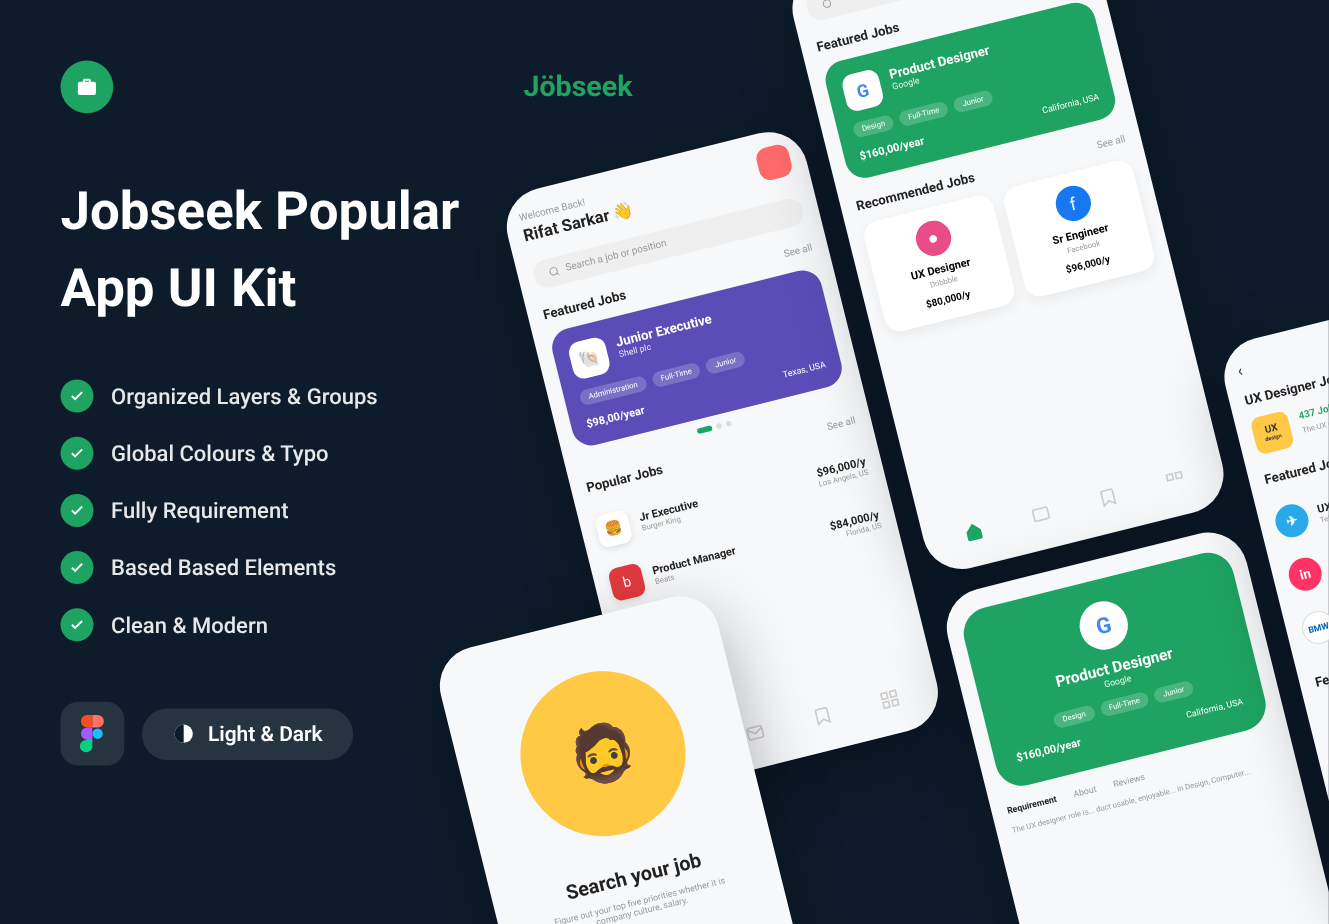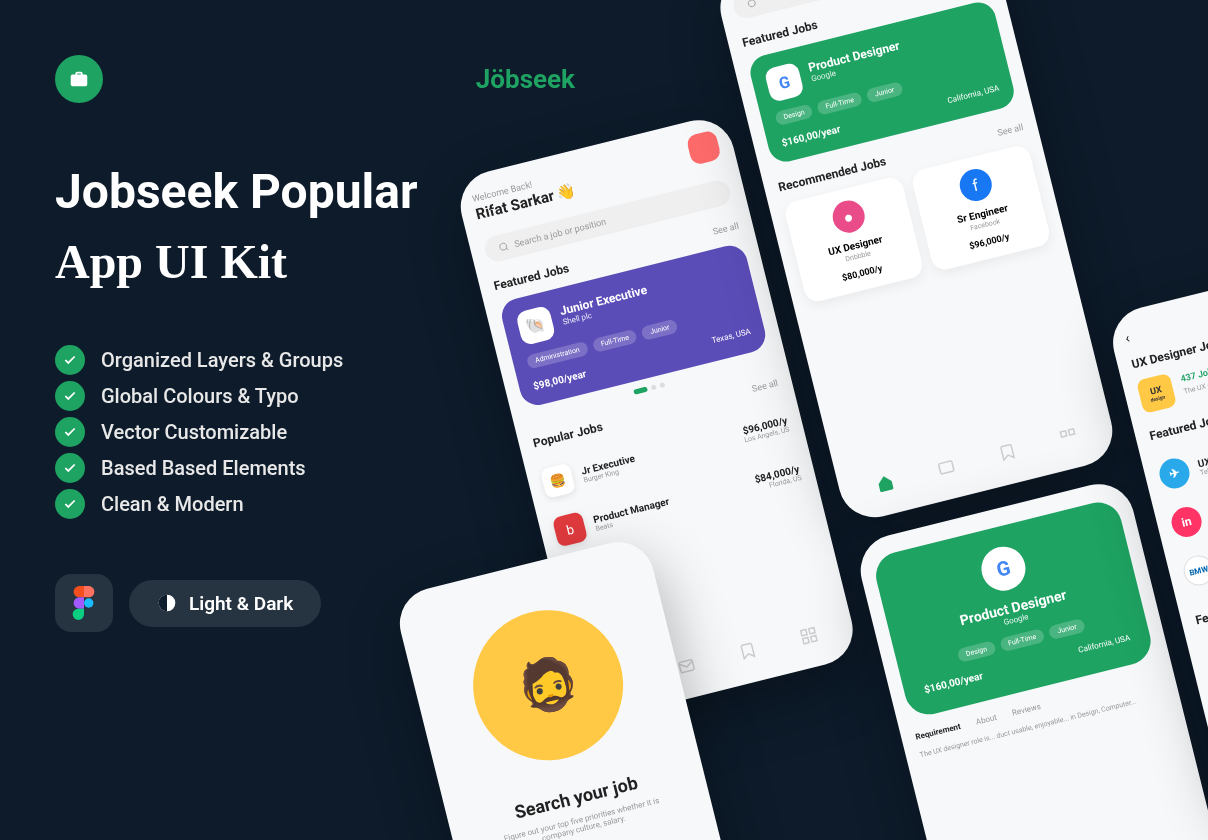--- a/index.html
+++ b/index.html
@@ -43,35 +43,34 @@
   color: #fff;
   font-size: 48px;
   font-weight: 700;
   line-height: 1.2;
   margin-bottom: 12px;
 }
 .title-row2 {
   display: flex;
   align-items: flex-end;
   gap: 20px;
-  font-family: Liberation Serif, serif;
 }
 .badge {
   background: #5b4db8;
   color: #e8e3ff;
   padding: 14px 28px;
   border-radius: 40px;
   font-size: 24px;
   font-weight: 600;
 }
 .features {
   margin-top: 55px;
   display: flex;
   flex-direction: column;
-  gap: 6px;
+  gap: 22px;
 }
 .feature-row {
   display: flex;
   align-items: center;
   gap: 16px;
 }
 .check-circle {
   width: 30px;
   height: 30px;
   background: #1ea362;
@@ -376,21 +375,21 @@
           </svg>
         </div>
       <div class="feature-text">Global Colours &amp; Typo</div>
     </div>
     <div class="feature-row">
       <div class="check-circle">
           <svg width="14" height="14" viewBox="0 0 24 24" fill="none" stroke="#fff" stroke-width="3">
             <polyline points="20 6 9 17 4 12"></polyline>
           </svg>
         </div>
-      <div class="feature-text">Vector Customizable</div>
+      <div class="feature-text">Fully Requirement</div>
     </div>
     <div class="feature-row">
       <div class="check-circle">
           <svg width="14" height="14" viewBox="0 0 24 24" fill="none" stroke="#fff" stroke-width="3">
             <polyline points="20 6 9 17 4 12"></polyline>
           </svg>
         </div>
       <div class="feature-text">Based Based Elements</div>
     </div>
     <div class="feature-row">

